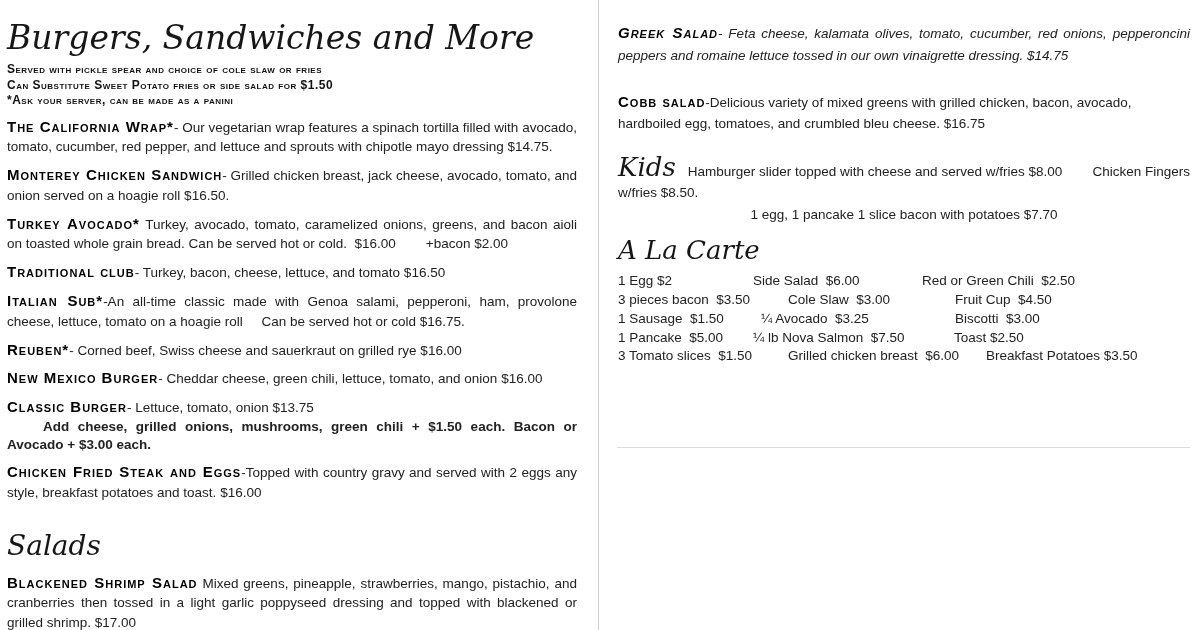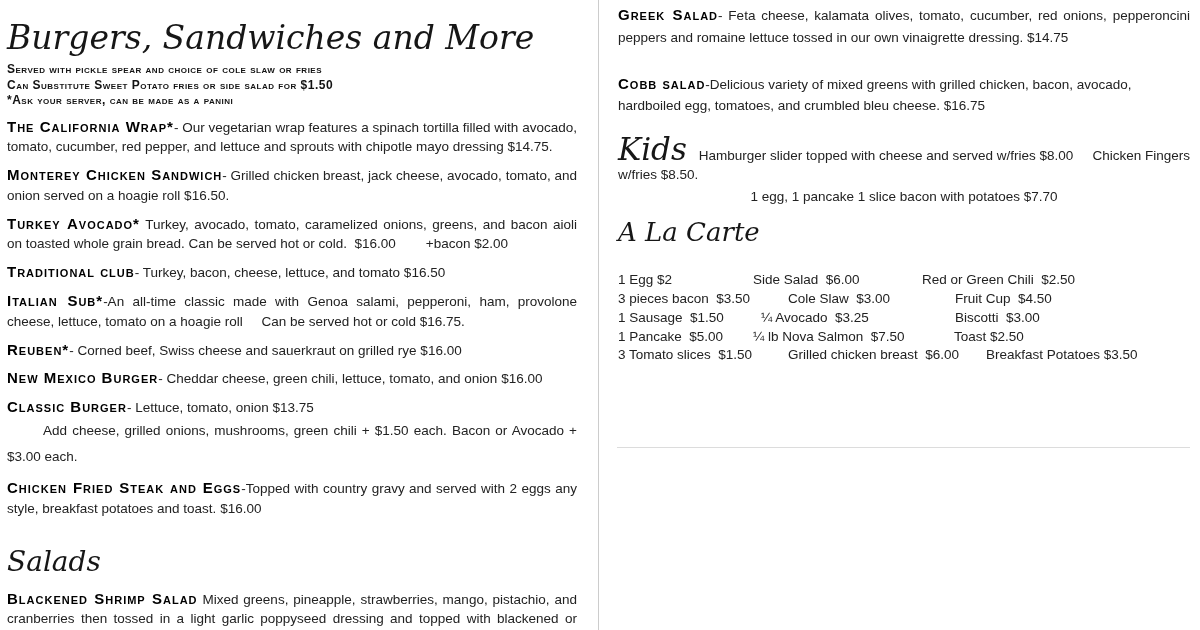--- a/index.html
+++ b/index.html
@@ -12,45 +12,45 @@
   .v-divider{position:absolute;left:598px;top:0;width:1px;height:630px;background:#cccccc;}
   .h-rule{position:absolute;left:617px;top:447px;width:573px;height:1px;background:#dcdcdc;}
   .col{position:absolute;top:0;}
   .col-left{left:7px;width:570px;}
   .col-right{left:618px;width:572px;}
 
   .script{font-family:"DejaVu Serif",serif;font-style:italic;font-weight:400;color:#161616;}
   .title-lg{font-size:33px;line-height:44px;margin:16px 0 2px 0;}
   .title-md{font-size:28px;line-height:38px;margin:24px 0 0 0;}
   .title-alc{font-size:26px;line-height:34px;margin:8px 0 2px 0;}
-  .title-kids{font-size:31px;line-height:28px;margin-right:12px;}
+  .title-kids{font-size:26px;line-height:28px;margin-right:12px;}
 
   .note{
     font-variant:small-caps;font-weight:700;font-size:12px;letter-spacing:.5px;
     line-height:15.5px;color:#121212;
   }
   .item{margin:8px 0 0 0;line-height:19.8px;color:#222;}
   .just{text-align:justify;}
   .iname{
     font-variant:small-caps;font-weight:700;font-size:15px;letter-spacing:1px;color:#000;
   }
-  .extra{margin:0;line-height:26px;text-indent:36px;text-align:justify;color:#222;}
+  .extra{margin:0;line-height:18px;text-indent:36px;text-align:justify;color:#222;font-weight:bold;}
 
   .r-item{line-height:21.8px;}
   .m1{margin:14px 0 0 0;}
-  .m2{margin:4px 0 0 0;}
+  .m2{margin:22px 0 0 0;font-style:italic;}
   .m3{margin:24px 0 0 0;}
 
   .kids-block{margin-top:18px;}
   .kids-line{display:flex;justify-content:space-between;align-items:baseline;}
   .kids-text{color:#222;}
   .plain{margin:2px 0 0 0;line-height:20px;color:#222;}
   .center{text-align:center;}
 
-  .alc{margin-top:22px;}
+  .alc{margin-top:5px;}
   .alc-row{position:relative;height:18.8px;}
   .alc-row span{position:absolute;top:0;white-space:pre;line-height:18.8px;color:#222;}
   .alc-c1{left:0;}
 </style>
 </head>
 <body>
 
 <div class="page">
   <div class="v-divider"></div>
   <div class="h-rule"></div>

